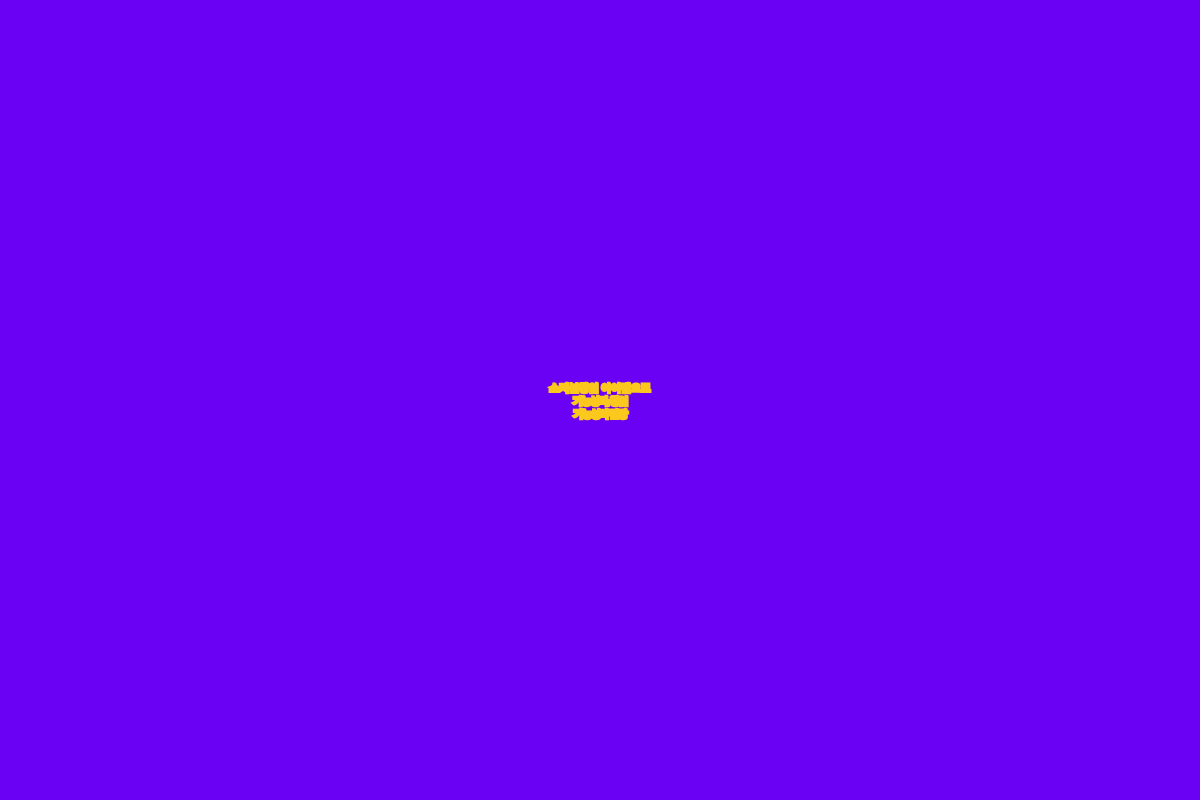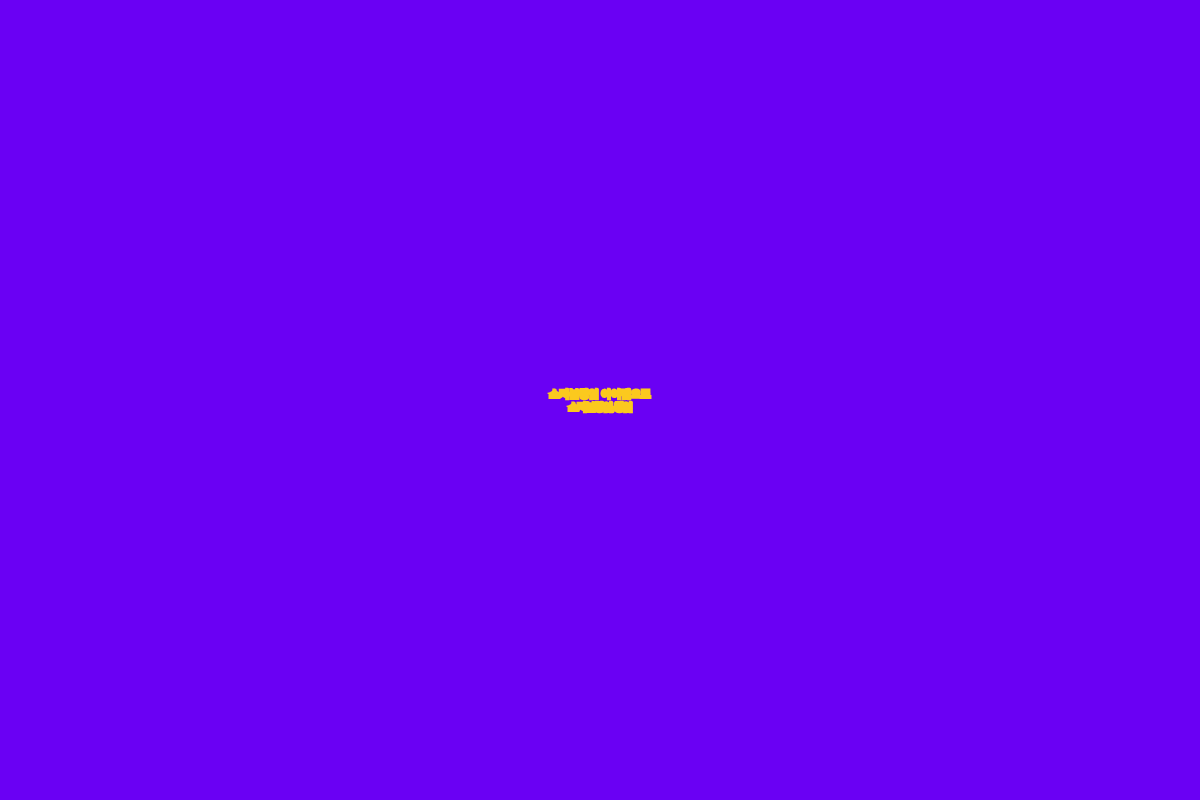--- a/index.html
+++ b/index.html
@@ -62,16 +62,17 @@
     font-size: 118px;
   }
 </style>
 </head>
 <body>
 
 <div id="banner" style="background: rgb(106, 0, 244);">
 
   <h1 id="headline" style="color: #f9a8d4; -webkit-text-stroke: 3px rgb(251, 201, 30);">
     <span class="headline-line line-1" style="font-size: 10px;">소자본창업 아이템으로</span>
-    <span class="headline-line line-2" style="font-size: 10px;">소자본창업, 창업</span>
+    <span class="headline-line line-2" style="font-size: 10px;">가능성과, 창업</span>
+    <span class="headline-line line-3" style="font-size: 10px;">가능성과 전망</span>
   </h1>
 
 </div>
 
 </body></html>

